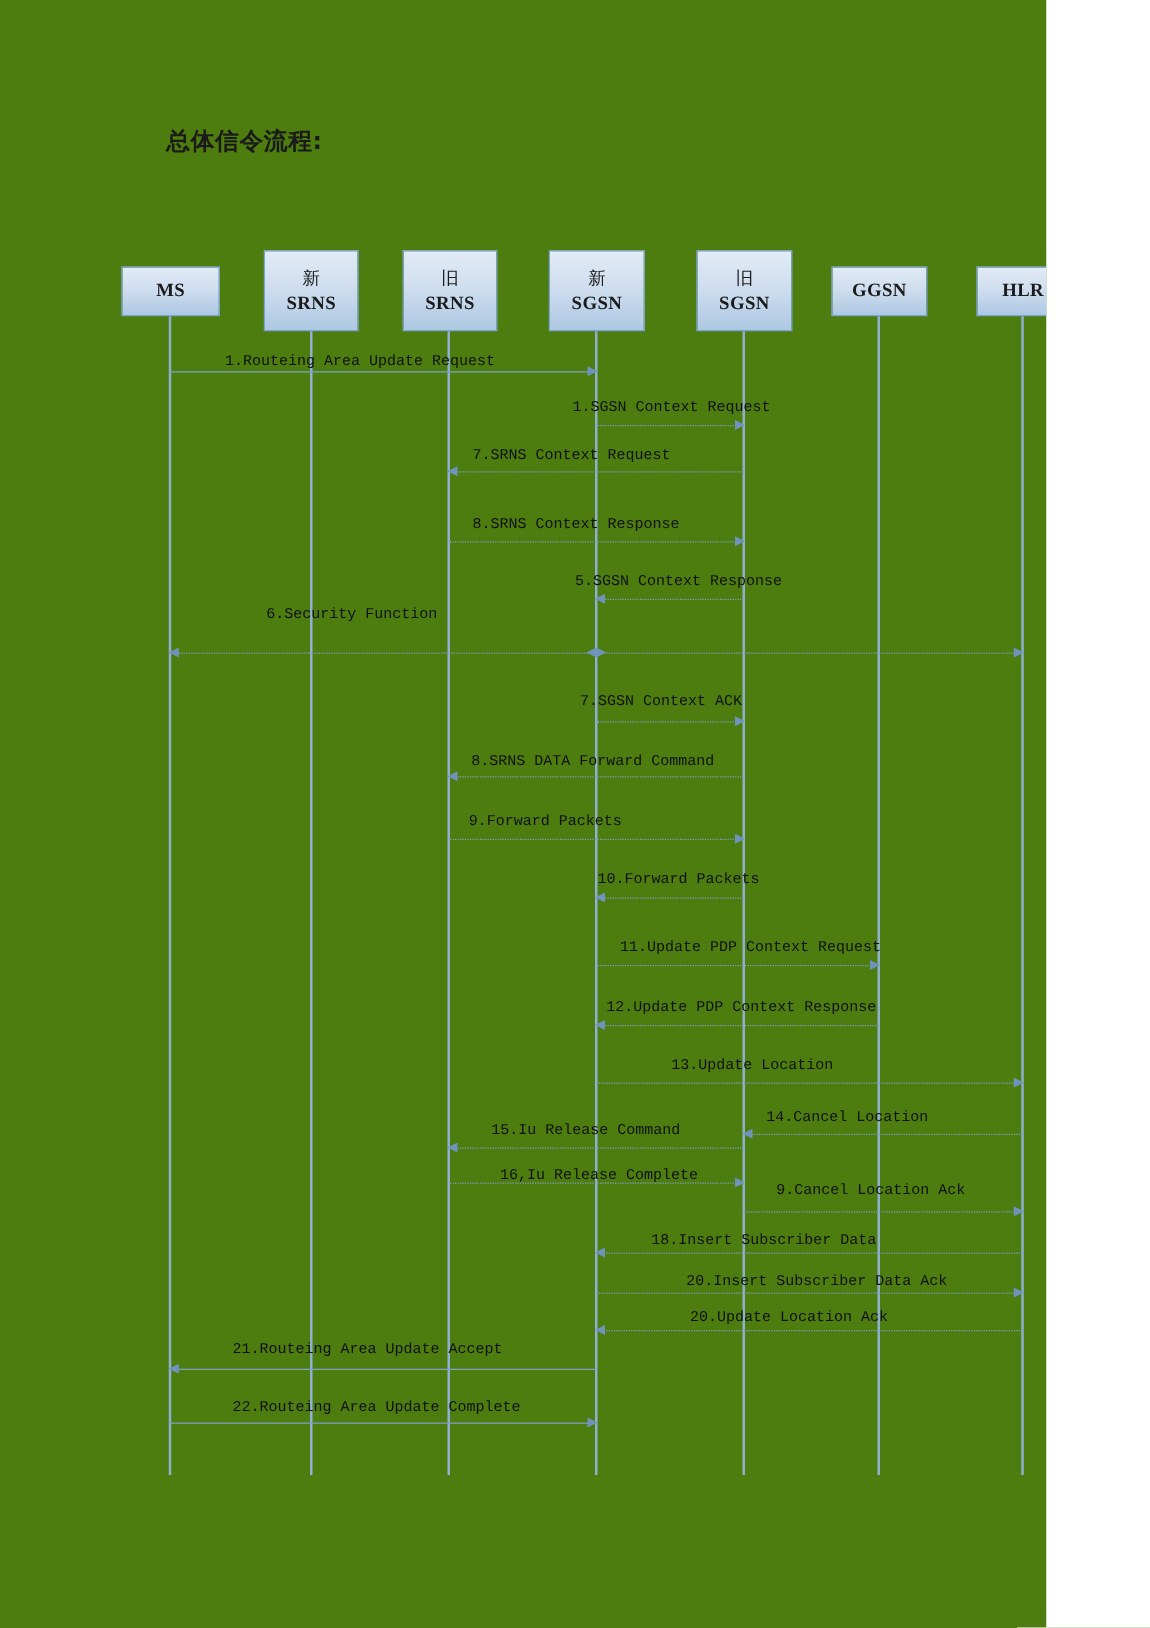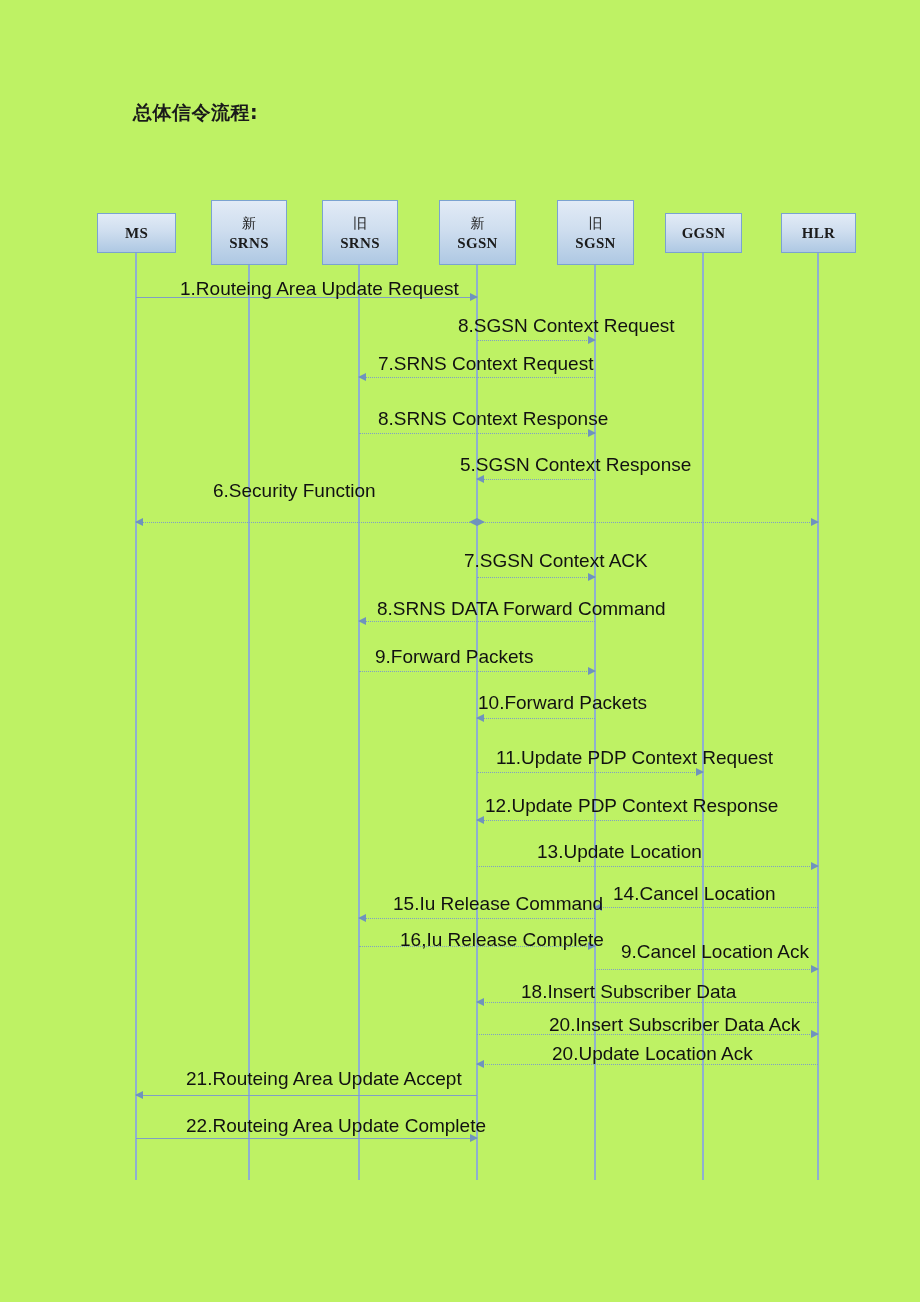--- a/index.html
+++ b/index.html
@@ -1,20 +1,20 @@
 <!DOCTYPE html>
 <html><head>
 <meta charset="utf-8">
 <title>Signalling Flow Diagram</title>
 <style>
   html,body{margin:0;padding:0;background:#ffffff;}
   body{width:920px;height:1302px;position:relative;
        font-family:"Liberation Serif","DejaVu Serif",serif;
        -webkit-font-smoothing:antialiased;}
-  #page{position:relative;width:920px;height:1302px;overflow:hidden;background:#bef264;}
+  #page{position:relative;width:837px;height:1302px;overflow:hidden;background:#4d7c0f;}
 
   #title{position:absolute;left:133px;top:100px;
          font-family:"DejaVu Sans","Liberation Sans",sans-serif;
          font-weight:bold;font-size:19px;color:#1a1a1a;letter-spacing:.5px;
          white-space:nowrap;}
 
   .lifeline{position:absolute;width:2px;background:#8fb0cf;}
 
   .actor-box{position:absolute;box-sizing:border-box;
              border:1px solid #7ba3d0;
@@ -33,22 +33,22 @@
              border-top:1px solid #7f9fc4;}
   .msg.dotted .line{border-top:1px dotted #7f9fc4;}
   .msg .head{position:absolute;top:-4px;width:0;height:0;
              border-top:4.5px solid transparent;
              border-bottom:4.5px solid transparent;}
   .msg .head.right{right:-1px;border-left:8px solid #6f93bd;}
   .msg .head.left{left:-1px;border-right:8px solid #6f93bd;}
   .msg .head.midleft{border-right:8px solid #6f93bd;}
   .msg .head.midright{border-left:8px solid #6f93bd;}
 
-  .msglabel{position:absolute;font-size:19px;color:#111;white-space:nowrap;
-            font-family:Liberation Sans, sans-serif;line-height:16px;}
+  .msglabel{position:absolute;font-size:12px;color:#111;white-space:nowrap;
+            font-family:Liberation Mono, monospace;line-height:16px;}
 </style>
 </head>
 <body>
 
 <div id="page">
 
   <div id="title">总体信令流程:</div>
 
   <div id="lifelines-layer">
       <div class="lifeline" style="left: 135px; top: 253px; height: 927px;"></div>
@@ -89,21 +89,21 @@
   <div id="messages-layer">
       <div class="msg" style="left: 136px; top: 297px; width: 341px;">
         <div class="line"></div>
         <div class="head right"></div>
       </div>
       <div class="msglabel" style="left: 180px; top: 281px;">1.Routeing Area Update Request</div>
       <div class="msg dotted" style="left: 477px; top: 340px; width: 118px;">
         <div class="line"></div>
         <div class="head right"></div>
       </div>
-      <div class="msglabel" style="left: 458px; top: 318px;">8.SGSN Context Request</div>
+      <div class="msglabel" style="left: 458px; top: 318px;">1.SGSN Context Request</div>
       <div class="msg dotted" style="left: 359px; top: 377px; width: 236px;">
         <div class="line"></div>
         <div class="head left"></div>
       </div>
       <div class="msglabel" style="left: 378px; top: 356px;">7.SRNS Context Request</div>
       <div class="msg dotted" style="left: 359px; top: 433px; width: 236px;">
         <div class="line"></div>
         <div class="head right"></div>
       </div>
       <div class="msglabel" style="left: 378px; top: 411px;">8.SRNS Context Response</div>

